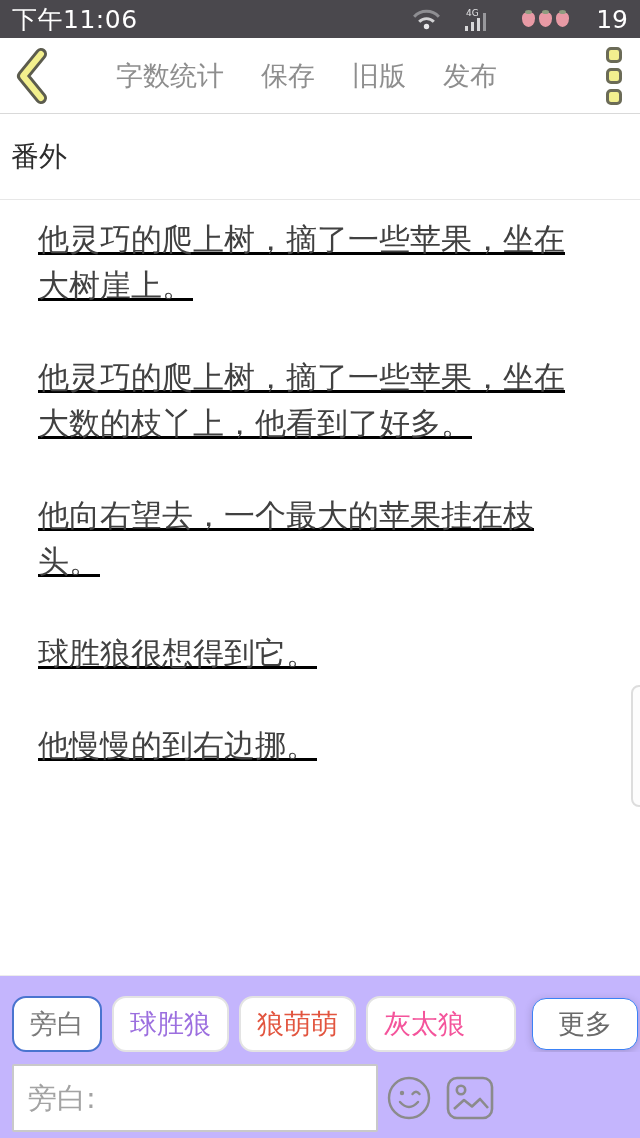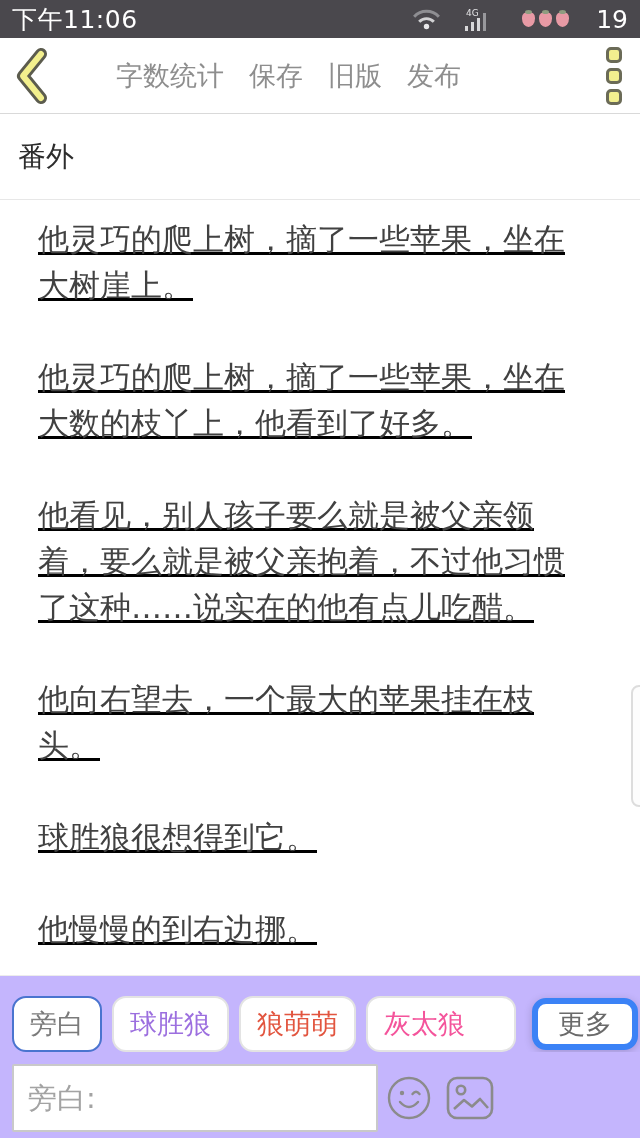--- a/index.html
+++ b/index.html
@@ -17,52 +17,52 @@
     border-radius:48% 48% 55% 55% / 40% 40% 62% 62%; position:relative; }
   .berry::before { content:""; position:absolute; top:-2px; left:3px; width:7px;
     height:4px; background:#8f9d80; border-radius:50%; }
   .battery-pct { font-size:25px; }
 
   
   .header { height:76px; background:#fff; border-bottom:1px solid #d9d9d9;
     display:flex; align-items:center; padding:0 14px; }
   .back-btn { border:none; background:none; width:40px; height:60px;
     display:flex; align-items:center; cursor:pointer; }
-  .header-actions { display:flex; gap:25px; margin-left:62px; }
+  .header-actions { display:flex; gap:37px; margin-left:62px; }
   .header-action { border:none; background:none; font-size:27px; color:#8e8e8e;
     font-family:inherit; cursor:pointer; }
   .header .hspacer { flex:1; }
   .menu-dots { border:none; background:none; display:flex; flex-direction:column;
     gap:5px; padding:4px; cursor:pointer; }
   .menu-dots i { width:16px; height:16px; background:#f2ef8f;
     border:3px solid #6b6b57; border-radius:5px; }
 
   
   .titlebar { height:86px; border-bottom:1px solid #e7e7e7; display:flex;
-    align-items:center; padding-left:18px; }
+    align-items:center; padding-left:11px; }
   .titlebar h1 { font-size:28px; font-weight:normal; color:#2d2d2d; }
 
   
   .content { position:relative; height:775px; overflow:hidden;
     padding:16px 10px 0 38px;text-decoration:underline; }
   .para { font-size:31px; line-height:46px; color:#414141;
     white-space:pre-line; margin-bottom:46px; }
   .scroll-thumb { position:absolute; right:-7px; top:485px; width:16px;
     height:122px; background:#fdfdfd; border:2px solid #ddd; border-radius:9px; }
 
   
   .panel { height:163px; background:#c4b5fd; border-top:1px solid #ececec; }
   .chips { position:relative; display:flex; gap:10px; padding:20px 12px 0;
     overflow:hidden; }
   .chip { height:56px; background:#fff; border:2px solid #e3e3e3;
     border-radius:14px; font-size:27px; font-family:inherit; padding:0 16px;
     display:flex; align-items:center; justify-content:center; cursor:pointer; }
   .chip.clipped { flex:none; width:150px; justify-content:flex-start; }
   .chip.more { position:absolute; right:2px; top:22px; width:106px; height:52px;
-    border:6px solid #3b82f6; box-shadow:0 2px 8px rgba(0,0,0,0.18); }
+    border:1px solid #3b82f6; box-shadow:0 2px 8px rgba(0,0,0,0.18); }
   .composer { display:flex; align-items:center; margin-top:12px;
     padding:0 8px 0 12px; }
   .msg-input { width:366px; height:68px; border:2px solid #c9c9c9;
     border-radius:2px; background:#fff; font-size:29px; font-family:inherit;
     padding:0 14px; color:#444; outline:none; }
   .msg-input::placeholder { color:#a3a3a3; }
   .icon-btn { border:none; background:none; cursor:pointer; display:flex;
     align-items:center; }
   .emoji-btn { margin-left:8px; }
   .image-btn { margin-left:14px; }
@@ -121,23 +121,20 @@
 
 <div class="titlebar">
   <h1>番外</h1>
 </div>
 
 <div class="content">
   <div class="para">他灵巧的爬上树，摘了一些苹果，坐在
 大树崖上。</div>
   <div class="para">他灵巧的爬上树，摘了一些苹果，坐在
 大数的枝丫上，他看到了好多。</div>
-  <div class="para">他看见，别人孩子要么就是被父亲领
-着，要么就是被父亲抱着，不过他习惯
-了这种……说实在的他有点儿吃醋。</div>
   <div class="para">他向右望去，一个最大的苹果挂在枝
 头。</div>
   <div class="para">球胜狼很想得到它。</div>
   <div class="para">他慢慢的到右边挪。</div>
 
   <div class="scroll-thumb"></div>
 </div>
 
 <div class="panel">
 

